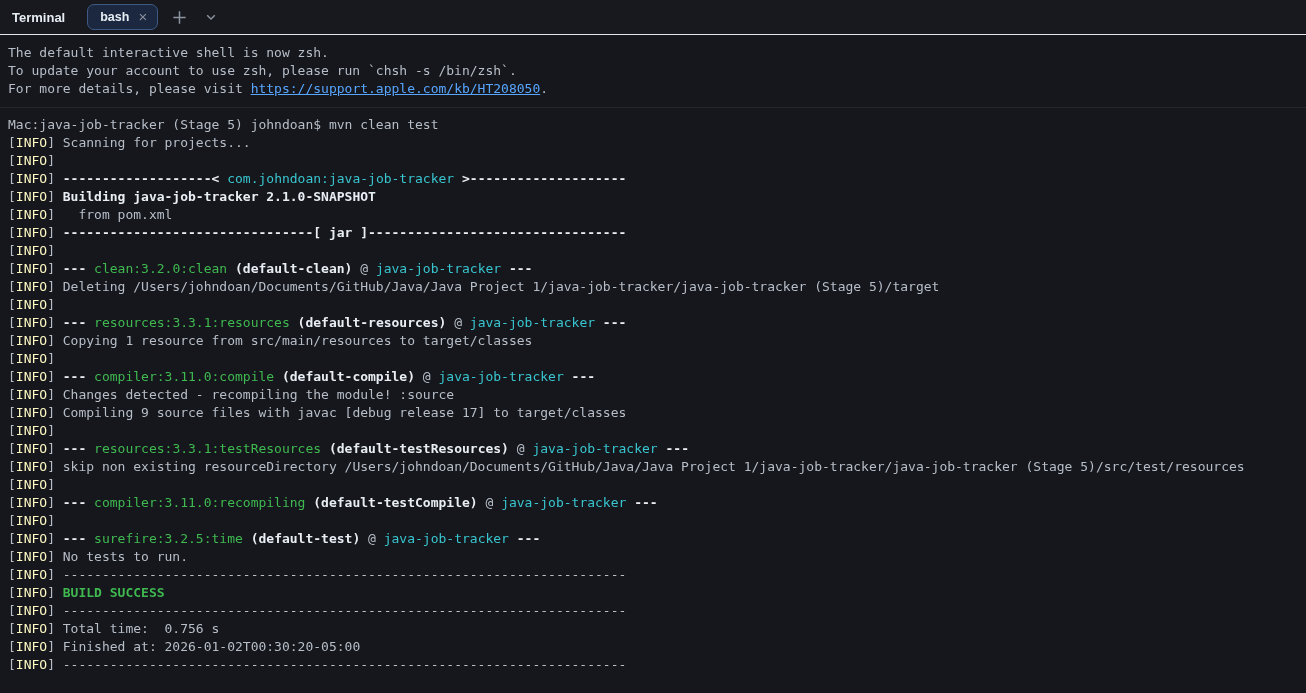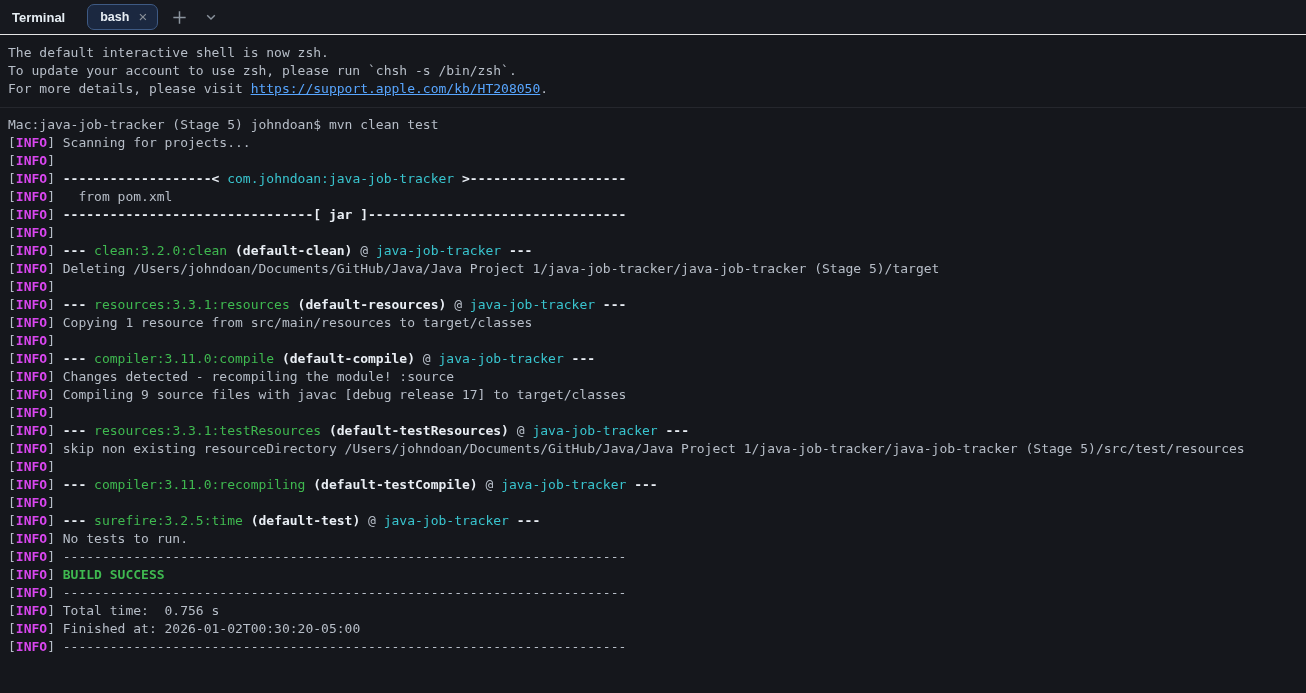--- a/index.html
+++ b/index.html
@@ -44,21 +44,21 @@
     padding: 3px; margin-left: 10px;
     cursor: pointer;
   }
   .term {
     padding: 9px 8px;
     font: 13px/18px "DejaVu Sans Mono", monospace;
   }
   .line { white-space: pre; min-height: 18px; }
   .s-fg     { color: #b7bec8; }
   .s-b      { color: #e9eef4; font-weight: 700; }
-  .s-info   { color: #d946ef; font-weight: 700; }
+  .s-info   { color: #fef9c3; font-weight: 400; }
   .s-cyan   { color: #39c5cf; }
   .s-green  { color: #3fb950; }
   .s-greenb { color: #3fb950; font-weight: 700; text-align: center; }
   .s-link   { color: #58a6ff; text-decoration: underline; cursor: pointer; }
   .sepline { position: relative; }
   .sepline::after {
     content: "";
     position: absolute; left: -8px; right: -8px; top: 9px;
     height: 1px; background: rgba(200,210,220,0.09);
   }
@@ -90,20 +90,21 @@
 
 <div class="term" id="term">
     <div class="line"><span class="s-fg">The default interactive shell is now zsh.</span></div>
     <div class="line"><span class="s-fg">To update your account to use zsh, please run `chsh -s /bin/zsh`.</span></div>
     <div class="line"><span class="s-fg">For more details, please visit </span><span class="s-link">https://support.apple.com/kb/HT208050</span><span class="s-fg">.</span></div>
     <div class="line sepline"></div>
     <div class="line"><span class="s-fg">Mac:java-job-tracker (Stage 5) johndoan$ mvn clean test</span></div>
     <div class="line"><span class="s-fg">[</span><span class="s-info">INFO</span><span class="s-fg">] </span><span class="s-fg">Scanning for projects...</span></div>
     <div class="line"><span class="s-fg">[</span><span class="s-info">INFO</span><span class="s-fg">] </span></div>
     <div class="line"><span class="s-fg">[</span><span class="s-info">INFO</span><span class="s-fg">] </span><span class="s-b">-------------------&lt; </span><span class="s-cyan">com.johndoan:java-job-tracker</span><span class="s-b"> &gt;--------------------</span></div>
+    <div class="line"><span class="s-fg">[</span><span class="s-info">INFO</span><span class="s-fg">] </span><span class="s-b">Building java-job-tracker 2.1.0-SNAPSHOT</span></div>
     <div class="line"><span class="s-fg">[</span><span class="s-info">INFO</span><span class="s-fg">] </span><span class="s-fg">  from pom.xml</span></div>
     <div class="line"><span class="s-fg">[</span><span class="s-info">INFO</span><span class="s-fg">] </span><span class="s-b">--------------------------------[ jar ]---------------------------------</span></div>
     <div class="line"><span class="s-fg">[</span><span class="s-info">INFO</span><span class="s-fg">] </span></div>
     <div class="line"><span class="s-fg">[</span><span class="s-info">INFO</span><span class="s-fg">] </span><span class="s-b">--- </span><span class="s-green">clean:3.2.0:clean</span><span class="s-fg"> </span><span class="s-b">(default-clean)</span><span class="s-fg"> @ </span><span class="s-cyan">java-job-tracker</span><span class="s-b"> ---</span></div>
     <div class="line"><span class="s-fg">[</span><span class="s-info">INFO</span><span class="s-fg">] </span><span class="s-fg">Deleting /Users/johndoan/Documents/GitHub/Java/Java Project 1/java-job-tracker/java-job-tracker (Stage 5)/target</span></div>
     <div class="line"><span class="s-fg">[</span><span class="s-info">INFO</span><span class="s-fg">] </span></div>
     <div class="line"><span class="s-fg">[</span><span class="s-info">INFO</span><span class="s-fg">] </span><span class="s-b">--- </span><span class="s-green">resources:3.3.1:resources</span><span class="s-fg"> </span><span class="s-b">(default-resources)</span><span class="s-fg"> @ </span><span class="s-cyan">java-job-tracker</span><span class="s-b"> ---</span></div>
     <div class="line"><span class="s-fg">[</span><span class="s-info">INFO</span><span class="s-fg">] </span><span class="s-fg">Copying 1 resource from src/main/resources to target/classes</span></div>
     <div class="line"><span class="s-fg">[</span><span class="s-info">INFO</span><span class="s-fg">] </span></div>
     <div class="line"><span class="s-fg">[</span><span class="s-info">INFO</span><span class="s-fg">] </span><span class="s-b">--- </span><span class="s-green">compiler:3.11.0:compile</span><span class="s-fg"> </span><span class="s-b">(default-compile)</span><span class="s-fg"> @ </span><span class="s-cyan">java-job-tracker</span><span class="s-b"> ---</span></div>

